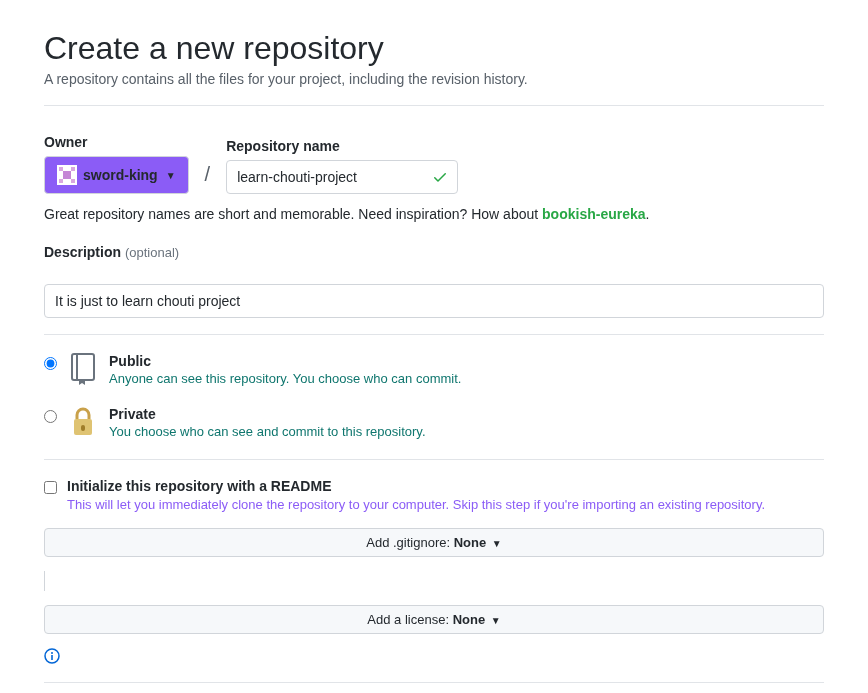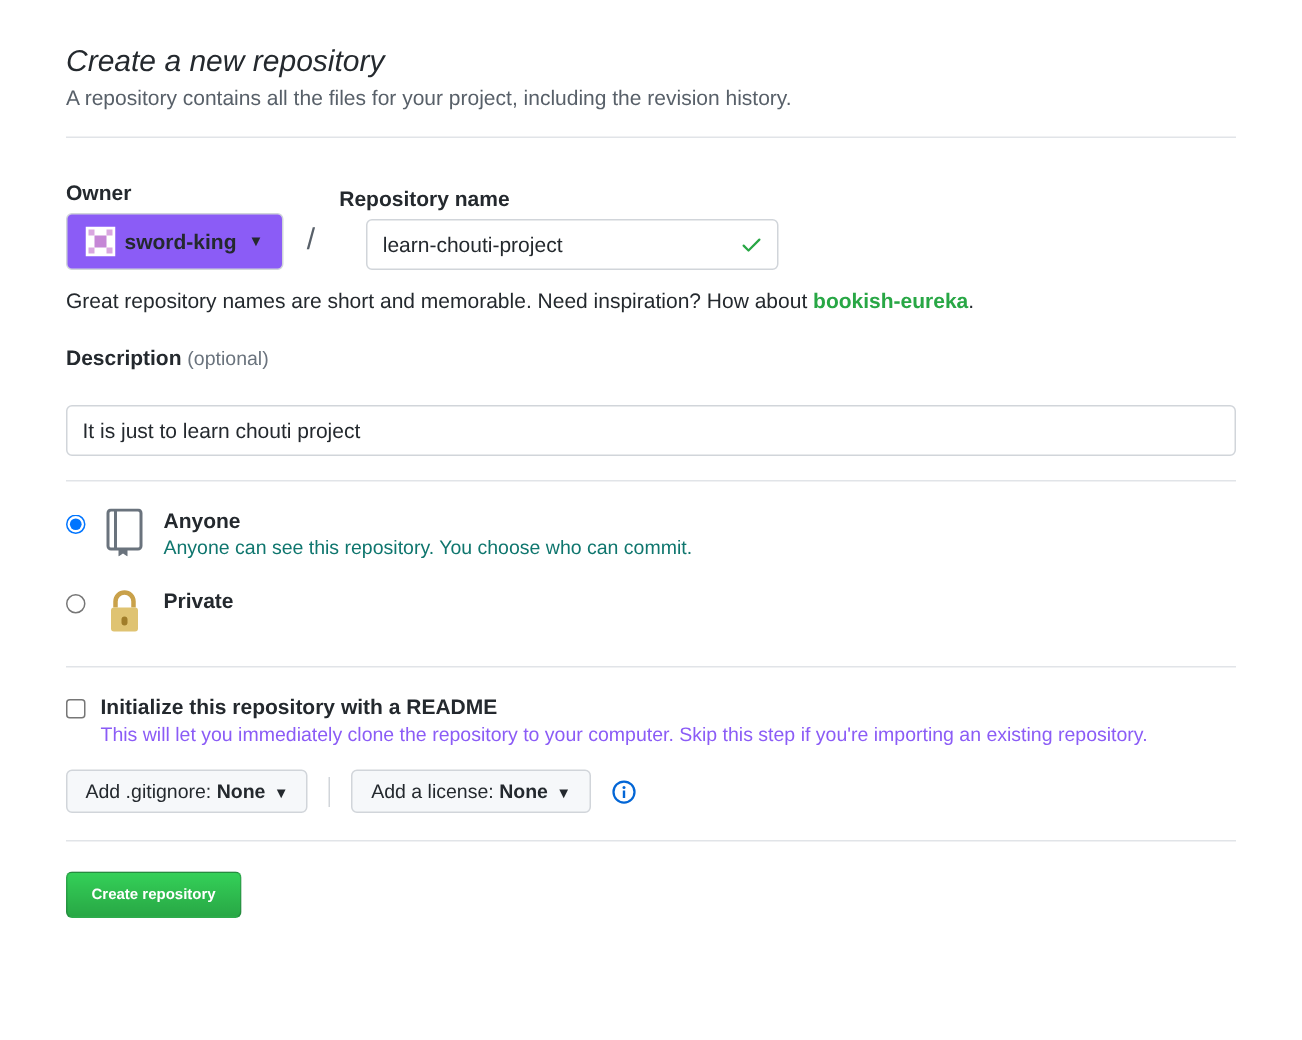--- a/index.html
+++ b/index.html
@@ -5,24 +5,23 @@
     * { box-sizing: border-box; margin: 0; padding: 0; }
     body {
       font-family: -apple-system, BlinkMacSystemFont, "Segoe UI", Helvetica, Arial, sans-serif;
       color: #24292e;
       background: #fff;
       padding: 30px 44px;
       font-size: 14px;
       width: 868px;
     }
     h1 {
-      font-size: 20px;
+      font-size: 32px;
       font-weight: 400;
       margin-bottom: 4px;
-      font-style: italic;
     }
     .subtitle {
       color: #586069;
       font-size: 14px;
       margin-bottom: 18px;
     }
     hr.sep {
       border: none;
       border-top: 1px solid #e1e4e8;
       margin: 0;
@@ -68,23 +67,22 @@
     }
     input[type="text"] {
       border: 1px solid #d1d5da;
       border-radius: 4px;
       padding: 8px 10px;
       font-size: 14px;
       color: #24292e;
       background: #fff;
     }
     .repo-input {
-      width: 275px;
+      width: 232px;
       padding-right: 30px;
-      margin-left: 18px;
     }
     .check-icon {
       position: absolute;
       right: 10px;
       top: 50%;
       transform: translateY(-50%);
       width: 16px;
       height: 16px;
     }
     .hint {
@@ -149,23 +147,23 @@
       font-weight: 600;
       font-size: 14px;
     }
     .readme-desc {
       color: #8b5cf6;
       font-size: 13px;
       margin-top: 3px;
     }
     .dropdown-row {
       display: flex;
-      align-items: center;
       gap: 14px;
       margin-top: 16px;
+      flex-direction: column;
     }
     .dd-btn {
       background: #f6f8fa;
       border: 1px solid #d1d5da;
       border-radius: 4px;
       padding: 6px 12px;
       font-size: 13px;
       cursor: pointer;
       color: #24292e;
     }
@@ -248,36 +246,37 @@
 <div class="vis-option">
   <input type="radio" name="vis" checked="" style="">
   <span class="vis-icon">
     <svg viewBox="0 0 28 32" width="28" height="32">
       <rect x="3" y="1" width="22" height="26" rx="2" fill="none" stroke="#6a737d" stroke-width="2"></rect>
       <line x1="8" y1="1" x2="8" y2="27" stroke="#6a737d" stroke-width="2"></line>
       <path d="M10 27 L10 32 L13 30 L16 32 L16 27 Z" fill="#6a737d"></path>
     </svg>
   </span>
   <div class="vis-text">
-    <div class="vis-title">Anyone</div>
+    <div class="vis-title">Public</div>
     <div class="vis-desc">Anyone can see this repository. You choose who can commit.</div>
   </div>
 </div>
 
 <div class="vis-option">
   <input type="radio" name="vis" style="">
   <span class="vis-icon">
     <svg viewBox="0 0 28 32" width="28" height="32">
       <path d="M8 13 V9 a6 6 0 0 1 12 0 V13" fill="none" stroke="#c9a14a" stroke-width="3"></path>
       <rect x="5" y="13" width="18" height="16" rx="2" fill="#dfc372"></rect>
       <rect x="12" y="19" width="4" height="6" rx="2" fill="#a07d2a"></rect>
     </svg>
   </span>
   <div class="vis-text">
     <div class="vis-title">Private</div>
+    <div class="vis-desc">You choose who can see and commit to this repository.</div>
   </div>
 </div>
 
 <hr class="sep">
 
 <div class="readme-row">
   <input type="checkbox" style="">
   <div>
     <div class="readme-title">Initialize this repository with a README</div>
     <div class="readme-desc">This will let you immediately clone the repository to your computer. Skip this step if you're importing an existing repository.</div>

